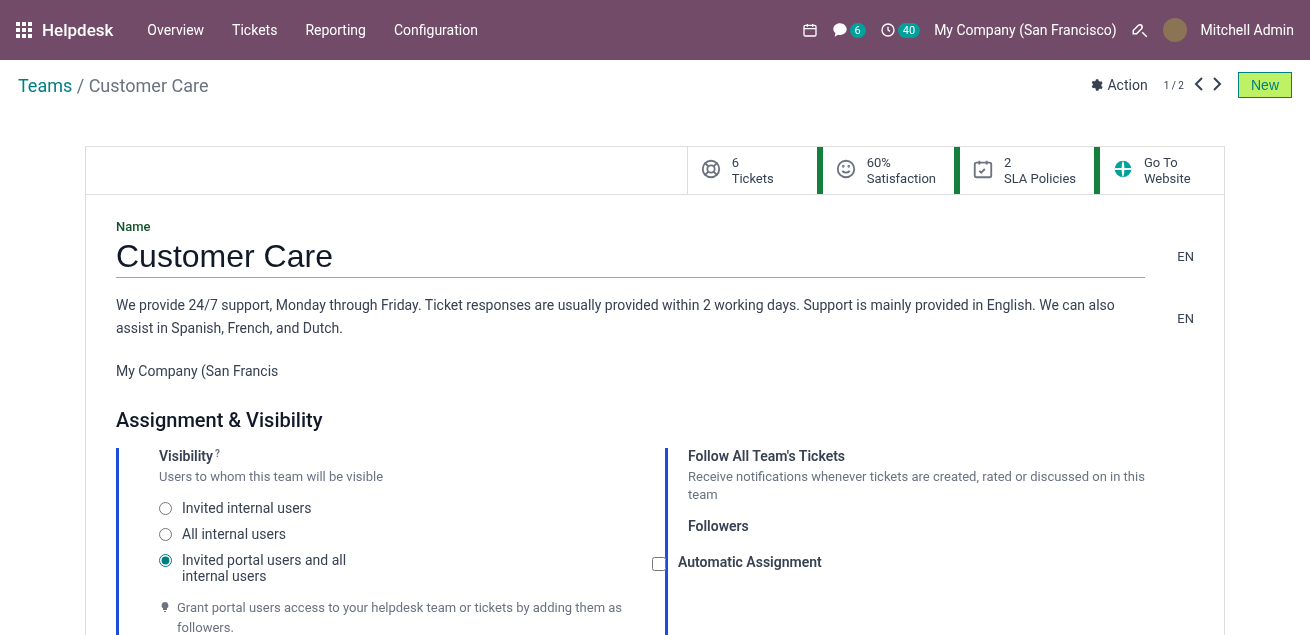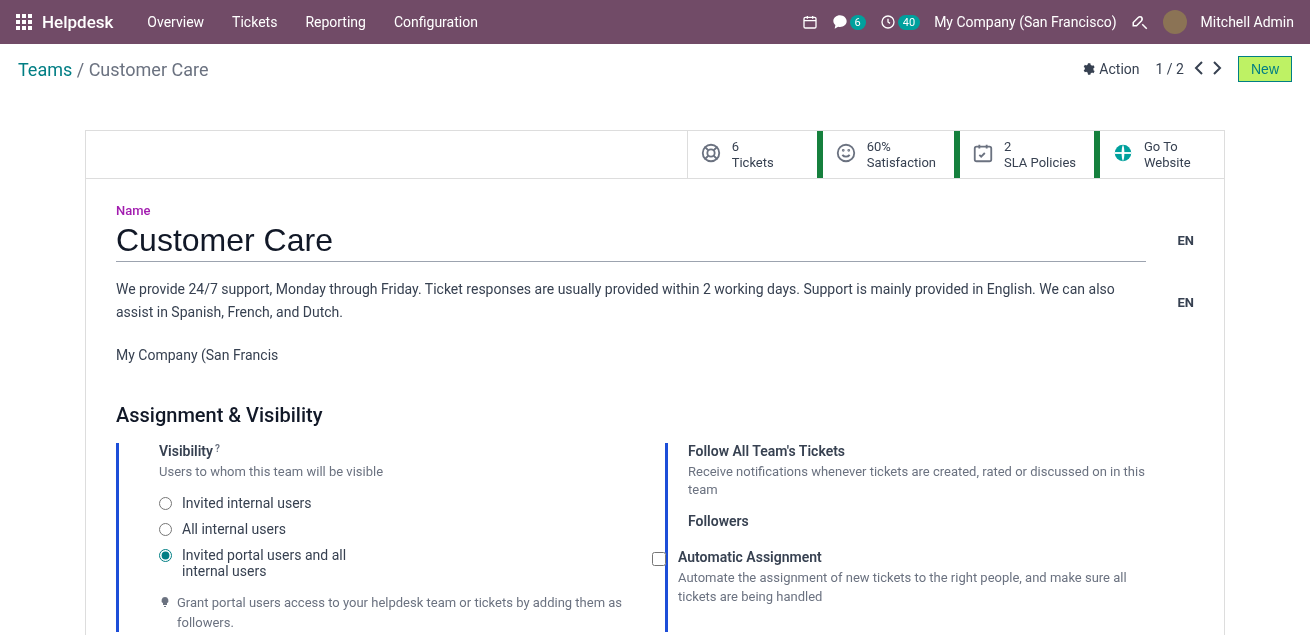--- a/index.html
+++ b/index.html
@@ -1,21 +1,21 @@
 <!DOCTYPE html>
 <html><head>
 <meta charset="utf-8">
 <style>
   * { box-sizing: border-box; margin: 0; padding: 0; }
   body { font-family: -apple-system, BlinkMacSystemFont, "Segoe UI", Roboto, sans-serif; color: #374151; background: #fff; }
 
   
   .navbar {
     background: #714B67;
-    height: 44px;
+    height: 60px;
     display: flex;
     align-items: center;
     padding: 0 16px;
     color: #fff;
   }
   .navbar-left { display: flex; align-items: center; gap: 0; }
   .apps-icon { display: inline-flex; align-items: center; justify-content: center; margin-right: 10px; }
   .app-title { font-size: 17px; font-weight: 500; margin-right: 20px; }
   .nav-link { color: #fff; padding: 0 14px; font-size: 14px; cursor: pointer; }
   .navbar-right { margin-left: auto; display: flex; align-items: center; gap: 14px; }
@@ -49,21 +49,21 @@
     color: #6b7280;
   }
   .breadcrumb a { color: #017E84; text-decoration: none; }
   .subheader-right {
     margin-left: auto;
     display: flex;
     align-items: center;
     gap: 16px;
   }
   .action-btn { font-size: 14px; color: #374151; cursor: pointer; display: flex; align-items: center; gap: 4px; }
-  .pager { font-size: 14px; color: #374151; display: flex; align-items: center; gap: 10px; }
+  .pager { font-size: 10px; color: #374151; display: flex; align-items: center; gap: 10px; }
   .pager-arrows { display: flex; gap: 8px; color: #374151; cursor: pointer; }
   .new-btn {
     border: 1px solid #017E84;
     color: #017E84;
     background: #bef264;
     padding: 4px 12px;
     font-size: 14px;
     cursor: pointer;
   }
 
@@ -104,49 +104,49 @@
     gap: 10px;
     min-width: 130px;
     cursor: pointer;
   }
   .stat-btn:first-child { border-left: 1px solid #ddd; }
   .stat-icon { color: #6b7280; flex-shrink: 0; }
   .stat-text { display: flex; flex-direction: column; line-height: 1.2; font-size: 13px; color: #374151; }
 
   
   .sheet-body { padding: 24px 30px 30px; }
-  .field-label { font-size: 13px; color: #a21caf; font-weight: 500; }
+  .field-label { font-size: 13px; color: #14532d; font-weight: 500; }
   .title-row { display: flex; align-items: flex-end; gap: 20px; margin-bottom: 6px; }
   .title-block { flex: 1; }
   .title-input {
     font-size: 32px;
     font-weight: 400;
     color: #111827;
     border: none;
     border-bottom: 1px solid #9ca3af;
     width: 100%;
     padding: 4px 0 2px;
     outline: none;
   }
   .lang-tag {
     color: #374151;
     font-size: 13px;
-    font-weight: 700;
+    font-weight: 400;
     align-self: center;
     margin-left: 12px;
     cursor: pointer;
   }
 
   .desc-row { display: flex; align-items: flex-start; margin-top: 16px; }
   .desc-text { font-size: 14px; color: #374151; line-height: 1.6; flex: 1; padding-right: 40px; }
   .desc-row .lang-tag { margin-top: 4px; }
 
   .company-line { font-size: 14px; color: #374151; margin-top: 24px; }
 
-  .section-title { font-size: 20px; font-weight: 500; color: #111827; margin-top: 40px; margin-bottom: 16px; }
+  .section-title { font-size: 20px; font-weight: 500; color: #111827; margin-top: 29px; margin-bottom: 16px; }
 
   .two-col {
     display: flex;
     gap: 0;
     margin-top: 10px;
   }
   .col {
     flex: 1;
     border-left: 3px solid #1d4ed8;
     padding-left: 20px;
@@ -386,21 +386,20 @@
             <div class="follow-block">
               <div class="subheading">Follow All Team's Tickets</div>
               <div class="subdesc">Receive notifications whenever tickets are created, rated or discussed on in this team</div>
               <div class="subheading" style="margin-top:14px">Followers</div>
             </div>
 
             <div class="check-row">
               <input type="checkbox" style="">
               <div class="check-content">
                 <div class="subheading">Automatic Assignment</div>
-                <div class="subdesc">Automate the assignment of new tickets to the right people, and make sure all tickets are being handled</div>
               </div>
             </div>
           </div>
 
         </div>
 
       </div>
     </div>
   </div>
 

